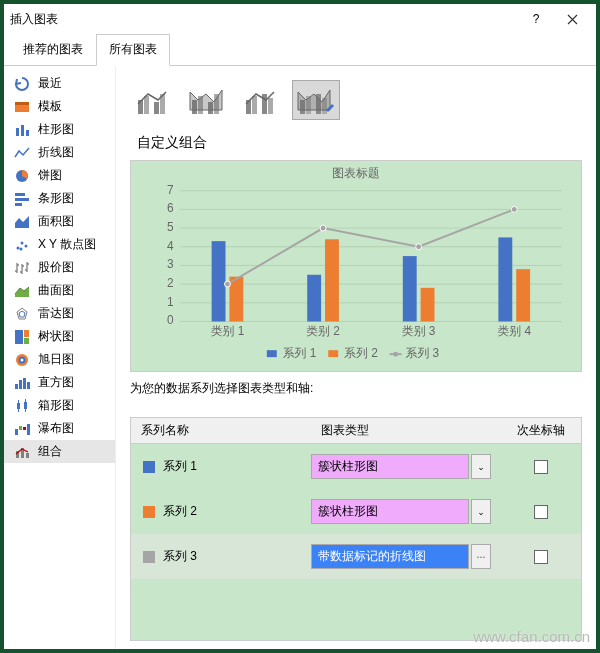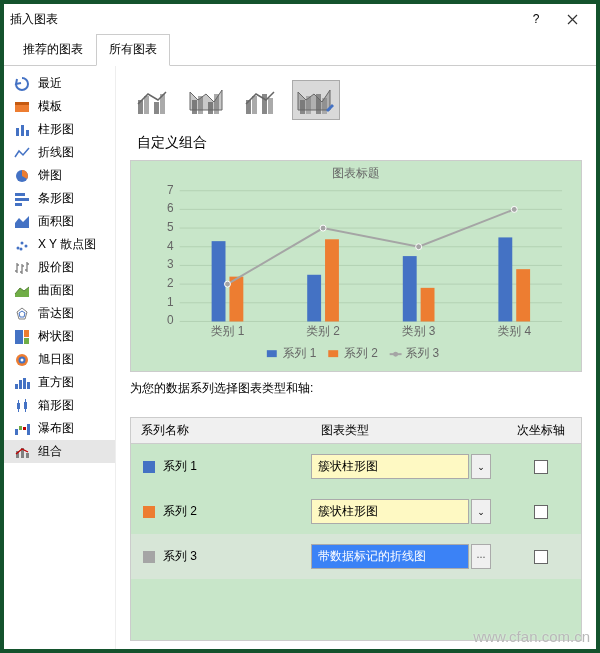--- a/index.html
+++ b/index.html
@@ -27,21 +27,21 @@
 .grid-head { display: flex; background: #f0f0f0; border-bottom: 1px solid #ccc; }
 .grid-row { display: flex; align-items: center; padding: 10px 0; }
 .grid-row.hl { background: #d7e6d7; }
 .col-name { width: 180px; display: flex; align-items: center; padding-left: 12px; gap: 8px; }
 .col-type { width: 200px; display: flex; align-items: center; }
 .col-axis { width: 60px; display: flex; align-items: center; justify-content: center; }
 .grid-head .col-name, .grid-head .col-type { padding: 4px 10px; }
 .grid-head .col-axis { padding: 4px 0; }
 .swatch { width: 12px; height: 12px; }
 .combo { display: flex; width: 180px; }
-.combo .txt { flex: 1; background: #fef9c3; border: 1px solid #aaa; padding: 3px 6px; margin-right: 2px; }
+.combo .txt { flex: 1; background: #f0abfc; border: 1px solid #aaa; padding: 3px 6px; margin-right: 2px; }
 .combo .txt.hl { background: #3b82f6; color: #fff; }
 .combo .btn { width: 20px; border: 1px solid #aaa; background: #f0f0f0; display: flex; align-items: center; justify-content: center; font-size: 9px; }
 .cb { width: 14px; height: 14px; border: 1px solid #666; background: #fff; }
 .footer { display: flex; justify-content: flex-end; padding: 10px; gap: 10px; border-top: 1px solid #ccc; background: #f0f0f0; }
 .footer .btn { width: 70px; height: 24px; border: 1px solid #aaa; background: #fff; display: flex; align-items: center; justify-content: center; cursor: pointer; }
 .watermark { position: absolute; right: 6px; bottom: 4px; color: #b8b8b8; font-size: 15px; pointer-events: none; text-shadow: 0 0 2px rgba(255,255,255,.6); }
 svg { display: block; }
 </style>
 </head>
 <body>

